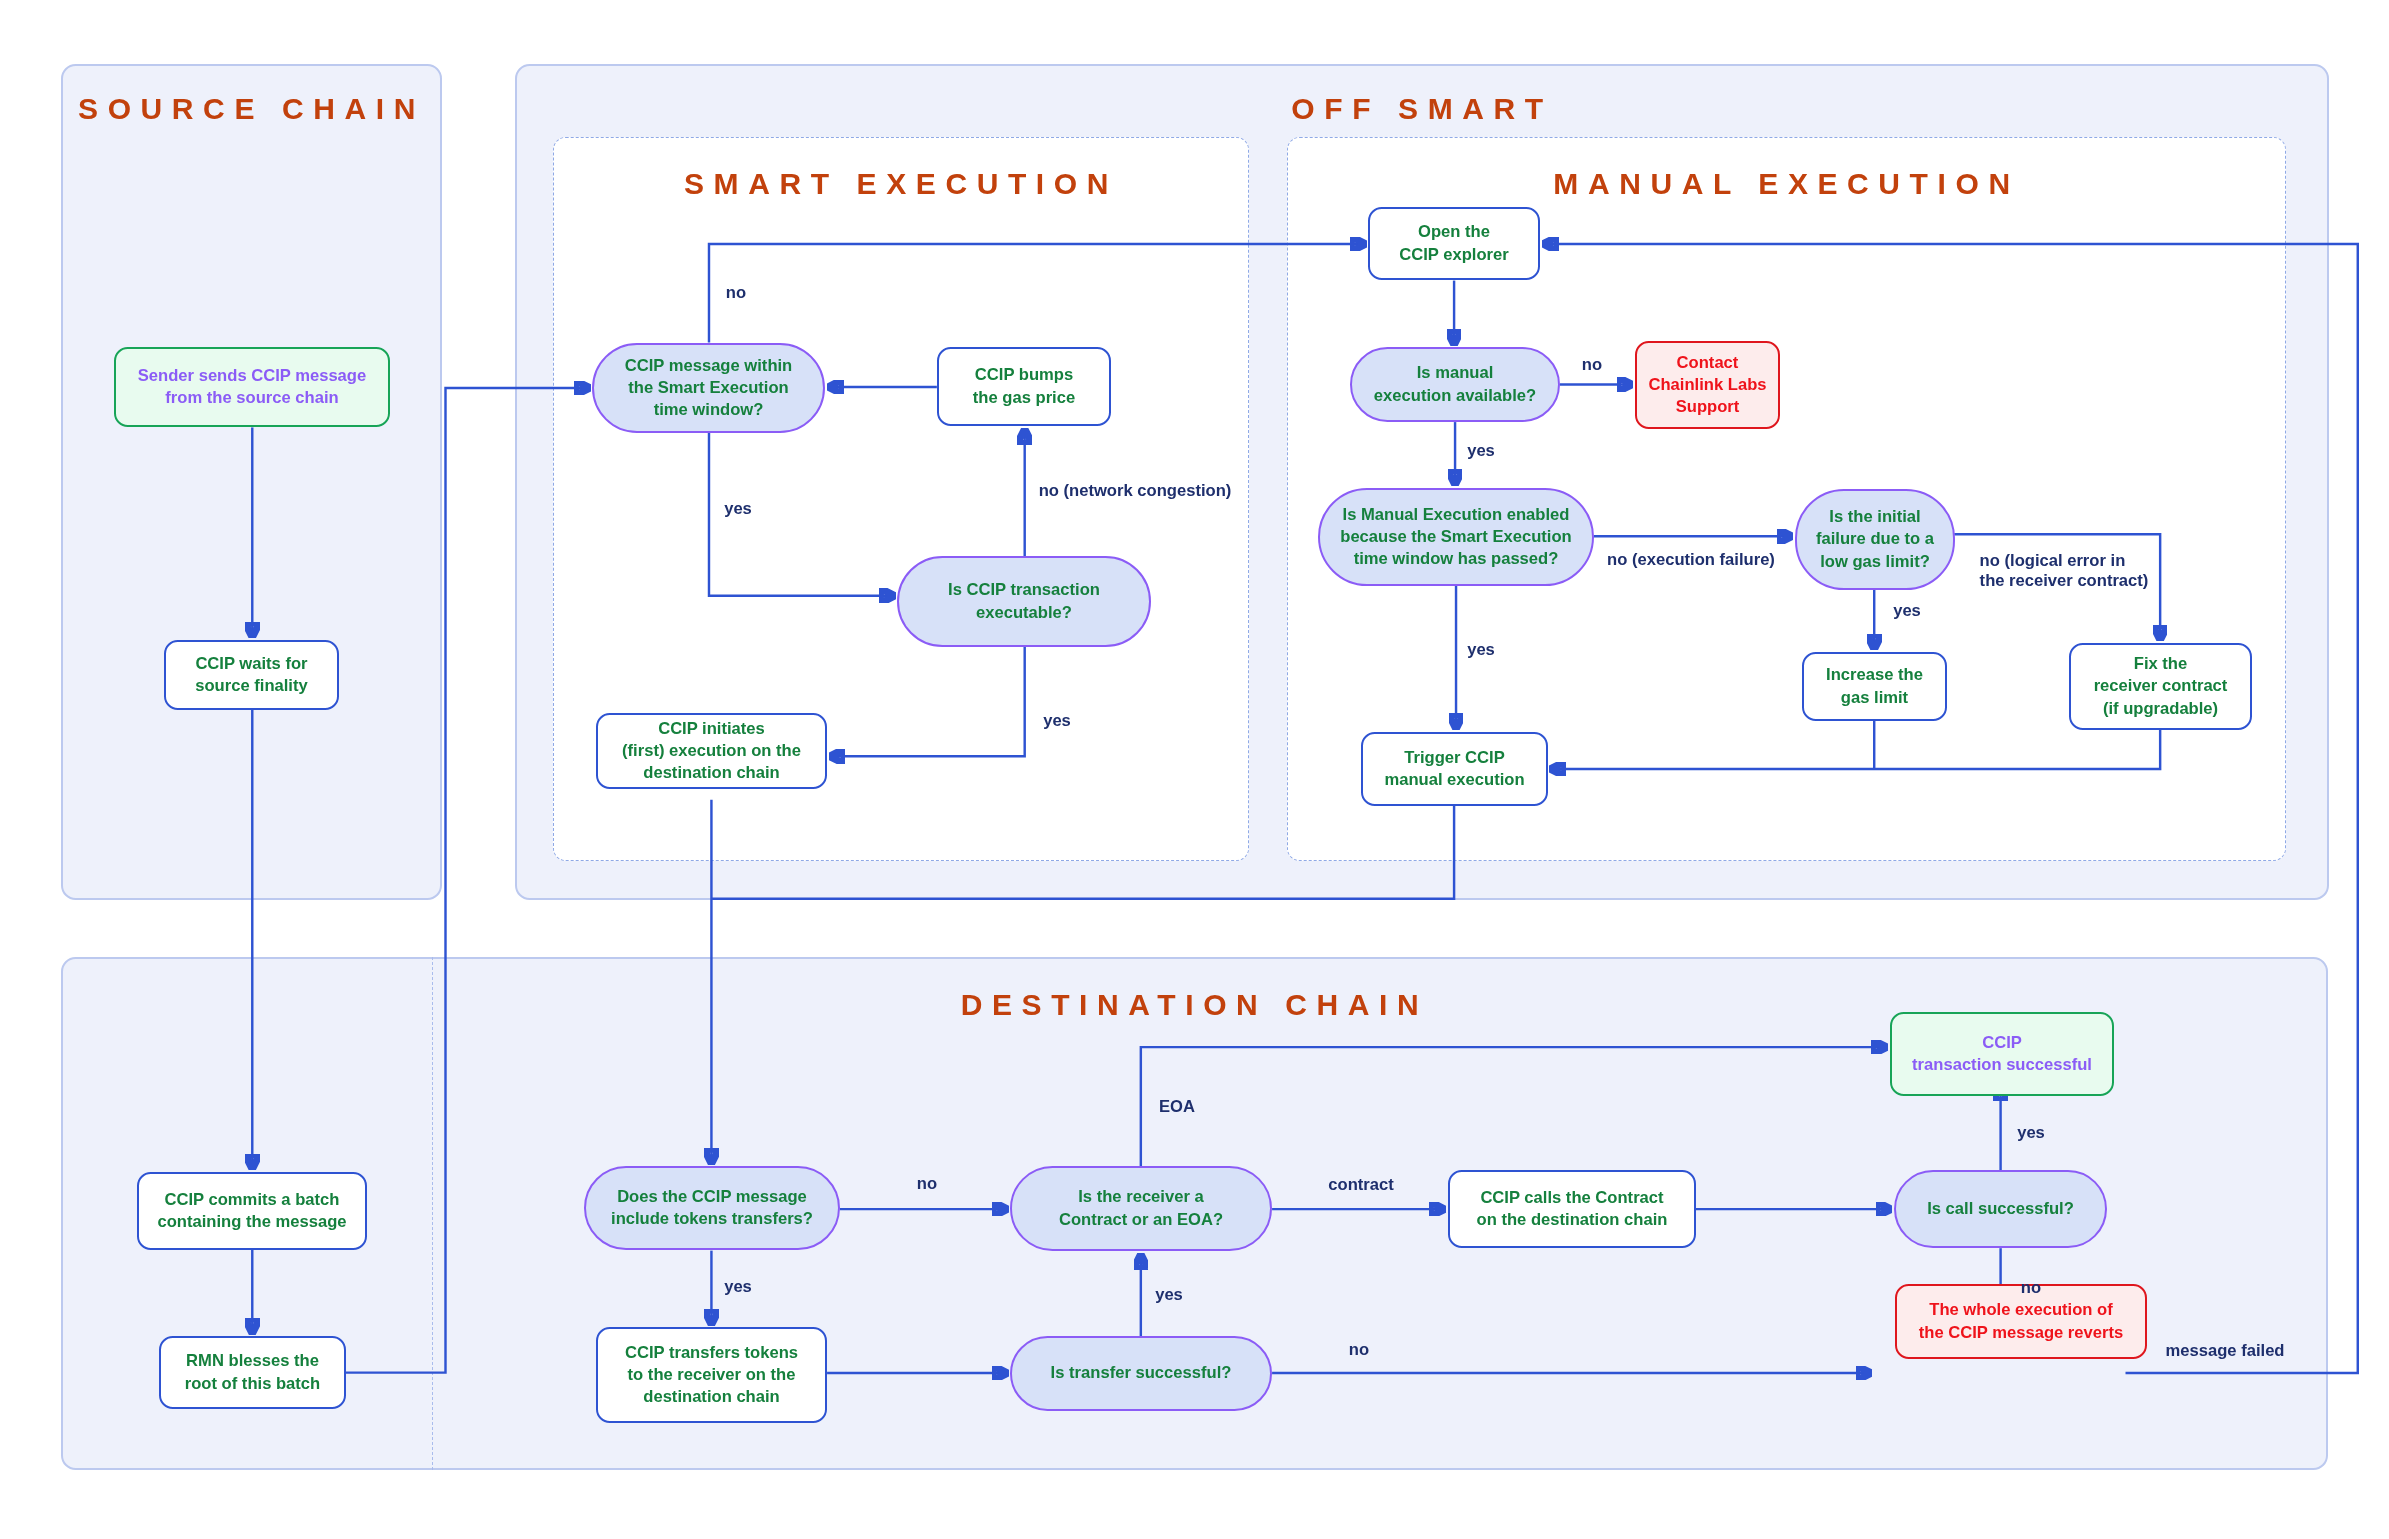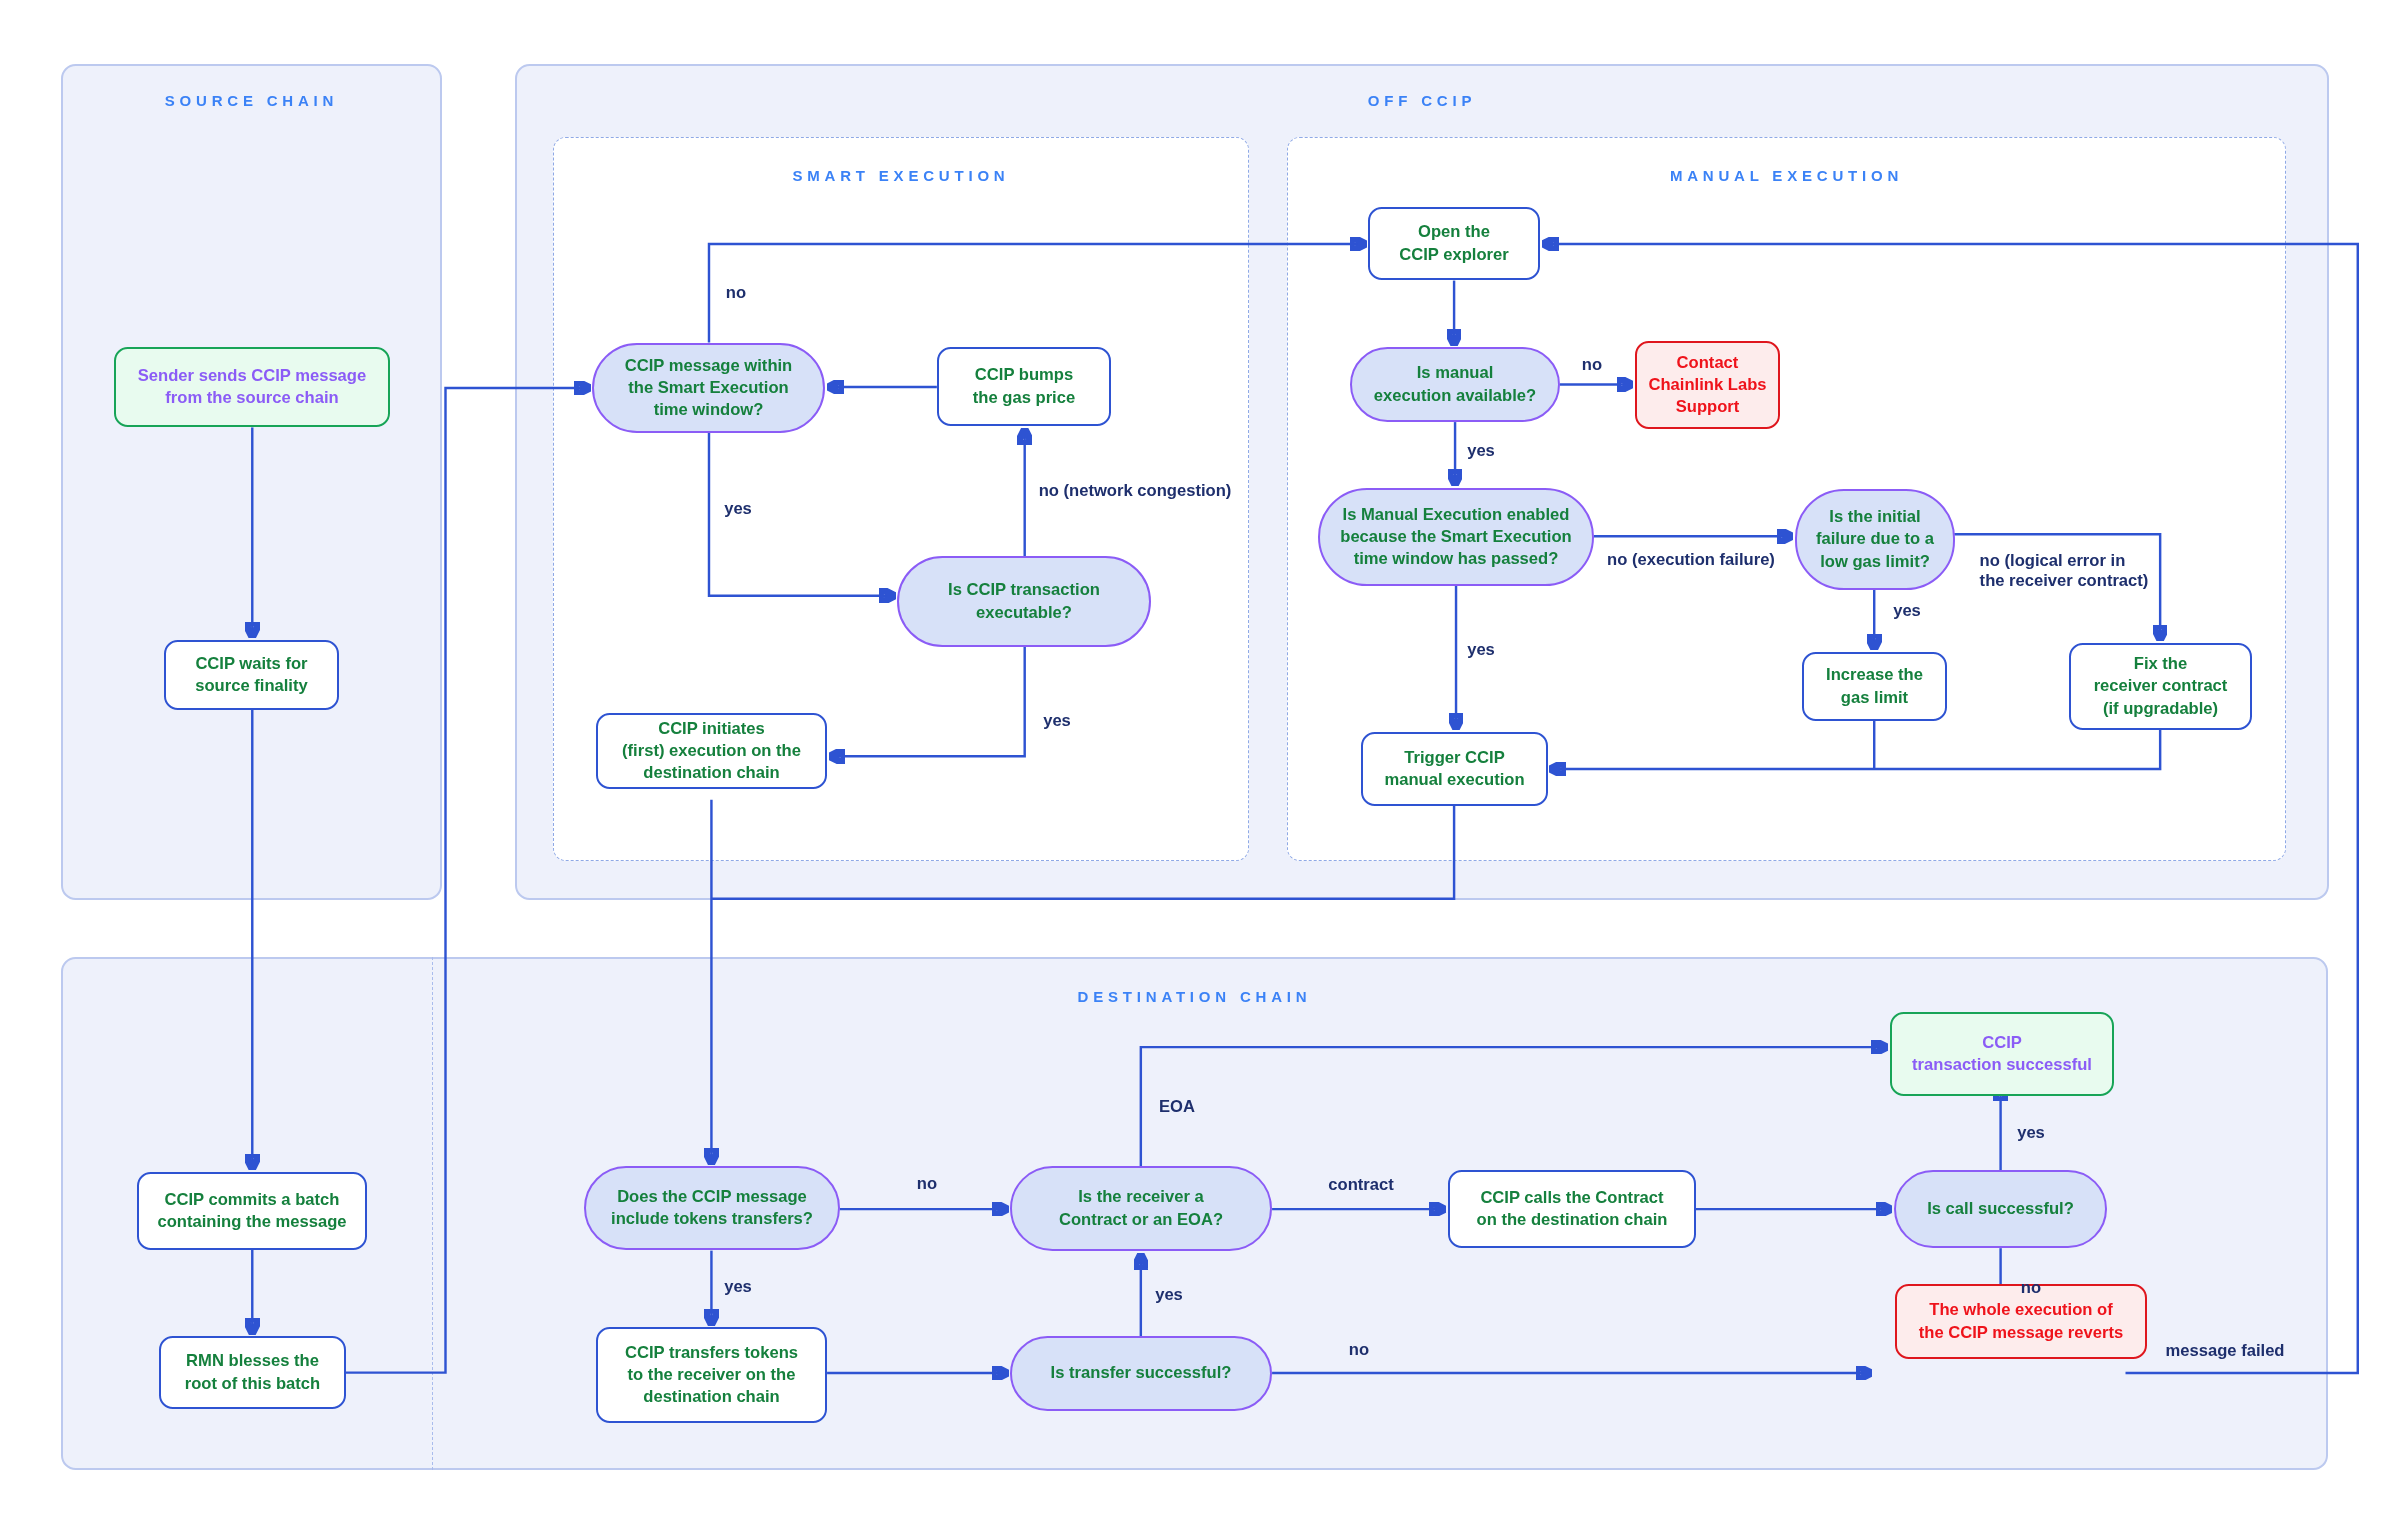--- a/index.html
+++ b/index.html
@@ -10,22 +10,22 @@
   
   .panel{position:absolute;background:#eef1fb;border:2px solid #bcc9ef;border-radius:14.6px;box-sizing:border-box;}
   #p-source{left:61px;top:64px;width:381px;height:836px;}
   #p-off{left:515px;top:64px;width:1814px;height:836px;}
   #p-dest{left:61px;top:957px;width:2267px;height:513px;}
   .subpanel{position:absolute;background:#ffffff;border:1.5px dashed #8fa9e6;border-radius:12.7px;box-sizing:border-box;}
   #sp-smart{left:553px;top:137px;width:696px;height:724px;}
   #sp-manual{left:1287px;top:137px;width:999px;height:724px;}
   #dest-divider{position:absolute;left:432px;top:957px;height:513px;width:0;border-left:1.5px dashed #a9bced;}
   .panel-title{
-    position:absolute;width:100%;text-align:center;color:#3b82f6;
-    font-size:15px;font-weight:700;letter-spacing:0.32em;white-space:nowrap;
+    position:absolute;width:100%;text-align:center;color:#c2410c;
+    font-size:30px;font-weight:700;letter-spacing:0.32em;white-space:nowrap;
   }
   
   #wires{position:absolute;left:0;top:0;width:2389px;height:1539px;}
   #wires path{stroke:#2e53d2;stroke-width:5px;fill:none;}
   
   .node{
     position:absolute;display:flex;align-items:center;justify-content:center;
     text-align:center;white-space:pre-line;box-sizing:border-box;
     font-size:16.6px;font-weight:700;line-height:1.34;color:#15803d;padding:3.9px 6.8px;
   }
@@ -86,21 +86,21 @@
 <body>
 
 <div class="panel" id="p-source"></div>
 <div class="panel" id="p-off"></div>
 <div class="panel" id="p-dest"></div>
 <div class="subpanel" id="sp-smart"></div>
 <div class="subpanel" id="sp-manual"></div>
 <div id="dest-divider"></div>
 
 <div class="panel-title" style="left:61px;top:92px;width:381px;">SOURCE CHAIN</div>
-<div class="panel-title" style="left:515px;top:92px;width:1814px;">OFF CCIP</div>
+<div class="panel-title" style="left:515px;top:92px;width:1814px;">OFF SMART</div>
 <div class="panel-title" style="left:553px;top:167px;width:696px;">SMART EXECUTION</div>
 <div class="panel-title" style="left:1287px;top:167px;width:999px;">MANUAL EXECUTION</div>
 <div class="panel-title" style="left:61px;top:988px;width:2267px;">DESTINATION CHAIN</div>
 
 <svg id="wires" xmlns="http://www.w3.org/2000/svg" viewBox="0 0 4896 3154" width="2389" height="1539">
   <defs>
     <marker id="arr" viewBox="0 0 10 10" refX="9" refY="5" markerWidth="34" markerHeight="30" markerUnits="userSpaceOnUse" orient="auto-start-reverse">
       <path d="M0 0 L10 5 L0 10 Z" fill="#2e53d2" stroke="none"></path>
     </marker>
   </defs>

